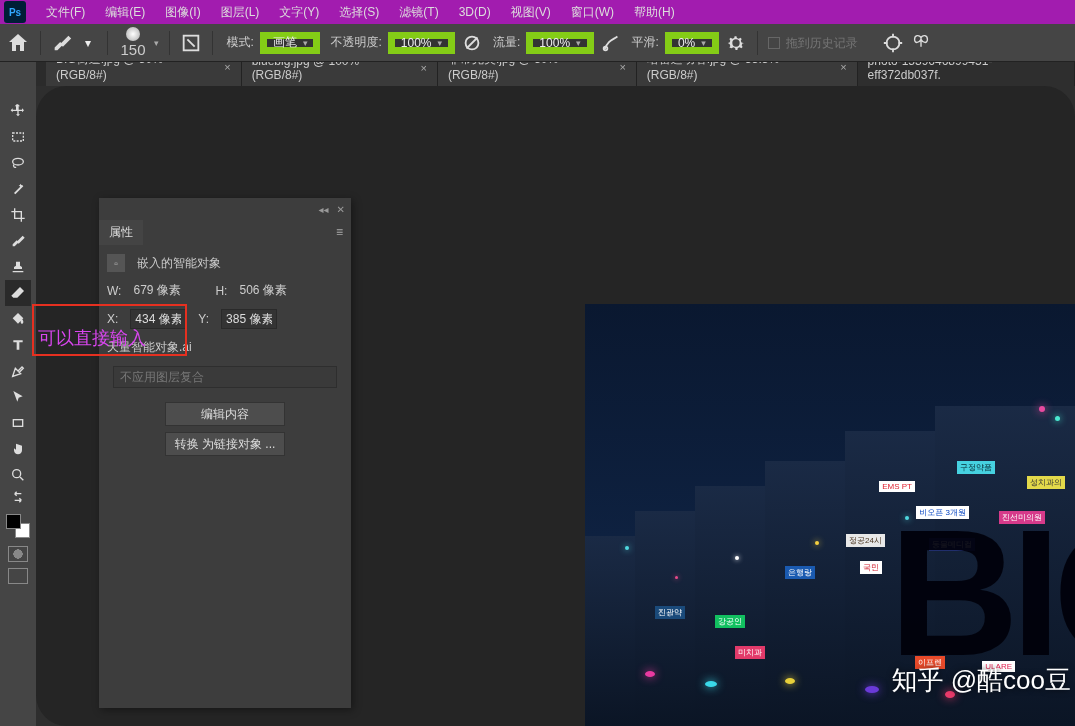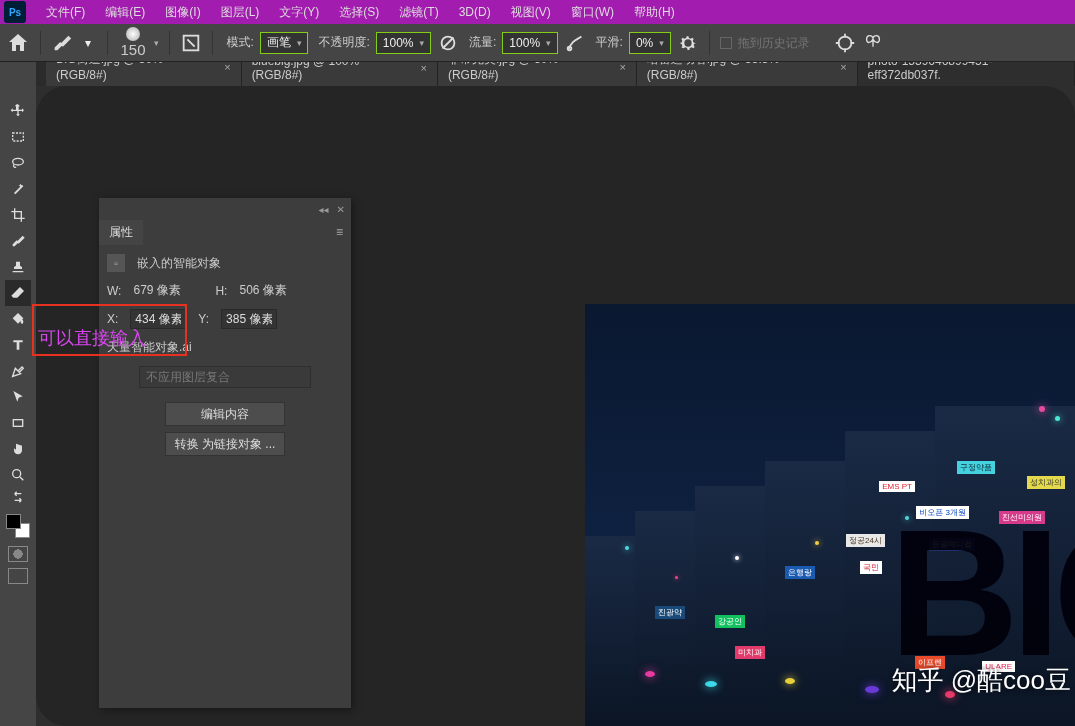--- a/index.html
+++ b/index.html
@@ -4,21 +4,21 @@
 <style>
   * { box-sizing: border-box; margin: 0; padding: 0; }
   html, body { width: 1075px; height: 726px; overflow: hidden; font-family: "Microsoft YaHei", Arial, sans-serif; background: #2e2e2e; color: #ddd; font-size: 12px; }
   .menubar { background: #a21caf; height: 24px; display: flex; align-items: center; padding-left: 4px; }
   .menubar .ps { width: 22px; height: 22px; background: #001e36; color:#31a8ff; font-weight:bold; font-size:10px; display:flex; align-items:center; justify-content:center; border-radius:3px; margin-right:10px;}
   .menubar .m { padding: 0 10px; cursor:pointer; }
   .optbar { background: #454545; height: 38px; border-bottom:1px solid #222; display:flex; align-items:center; padding-left:6px; gap:6px;}
   .optbar .home { width:24px; height:24px; display:flex; align-items:center; justify-content:center; color:#eee;}
   .sep { width:1px; height:24px; background:#333; margin:0 4px;}
   .optlabel { color:#ccc; font-size:12px; margin-left:4px;}
-  .combo { background:#333; border:1px solid #84cc16; height:22px; display:flex; align-items:center; padding:0 6px; color:#eee; font-size:12px;}
+  .combo { background:#333; border:7px solid #84cc16; height:22px; display:flex; align-items:center; padding:0 6px; color:#eee; font-size:12px;}
   .combo .dd { margin-left:6px; color:#aaa; font-size:9px;}
   .brush { display:flex; flex-direction:column; align-items:center; width:30px;}
   .brush .dot { width:14px; height:14px; background:radial-gradient(circle,#fff 0%,#bbb 80%); border-radius:50%;}
   .brush .num { font-size:15px; color:#ccc;text-align:center;}
   .iconbtn { width:22px; height:22px; display:flex; align-items:center; justify-content:center; color:#ddd;}
   .chk { width:12px; height:12px; border:1px solid #666; display:inline-block;}
   .search { background:transparent; border:none; color:#888; font-size:12px; width:90px;}
   .tabs { background:#2b2b2b; height:24px; display:flex; align-items:flex-end; padding-left:46px; overflow:hidden;}
   .tab { padding:4px 10px; font-size:12px; color:#ccc; background:#3a3a3a; border-right:1px solid #222; display:flex; align-items:center; gap:8px; }
   .tab.active { background:#2e2e2e; }
@@ -42,21 +42,21 @@
   .watermark { position:absolute; right:4px; bottom:28px; color:#fff; font-size:26px; font-weight:500; text-shadow:0 0 6px rgba(0,0,0,0.8);}
   .panel { position:absolute; left:99px; top:198px; width:252px; height:510px; background:#3d3d3d; box-shadow:2px 2px 8px rgba(0,0,0,0.4);}
   .panelhdr { height:22px; background:#3d3d3d; display:flex; align-items:center; justify-content:flex-end; padding-right:6px; gap:8px; color:#999; font-size:10px;}
   .paneltab { height:24px; display:flex; align-items:center; background:#3d3d3d;}
   .paneltab .t { padding:4px 10px; background:#444; color:#ddd;text-align:right;}
   .paneltab .ham { margin-left:auto; margin-right:8px; color:#aaa;}
   .panelbody { padding:10px 8px; color:#ccc;}
   .row { display:flex; align-items:center; gap:12px; margin-bottom:10px;}
   .fld { background:#343434; border:1px solid #2a2a2a; height:20px; padding:2px 4px; color:#ddd; font-size:12px; width:56px;}
   .pbtn { background:#4d4d4d; border:1px solid #333; height:24px; display:flex; align-items:center; justify-content:center; width:120px; margin:6px auto; color:#ddd;}
-  .drop { background:#3a3a3a; border:1px solid #2e2e2e; height:22px; width:172px; padding:2px 6px; color:#777; margin:6px auto 14px;}
+  .drop { background:#3a3a3a; border:1px solid #2e2e2e; height:22px; width:224px; padding:2px 6px; color:#777; margin:6px auto 14px;}
   .anno { position:absolute; border:2px solid #e63020;}
   .annotext { position:absolute; color:#d946ef; font-size:18px; font-weight:500;}
 </style>
 </head>
 <body>
 
 <div class="menubar">
   <div class="ps">Ps</div>
   <div class="m">文件(F)</div>
   <div class="m">编辑(E)</div>

